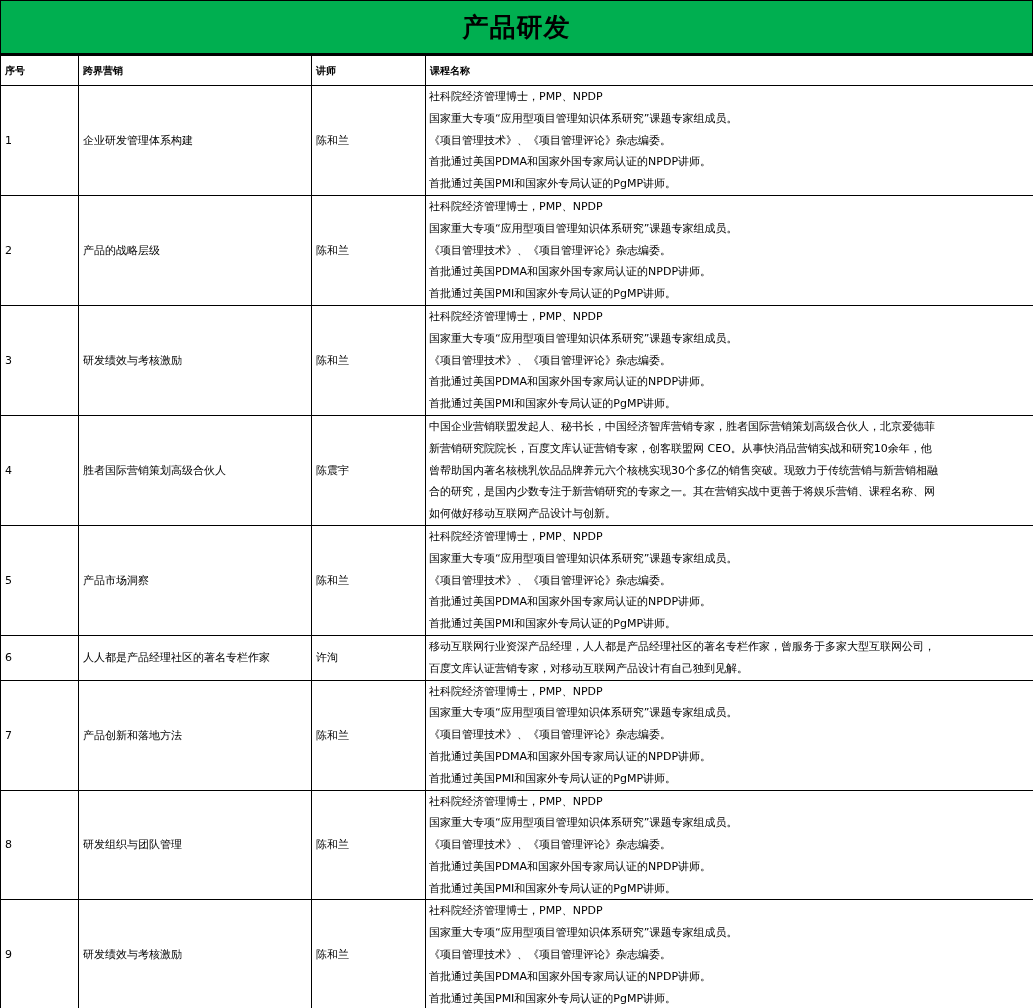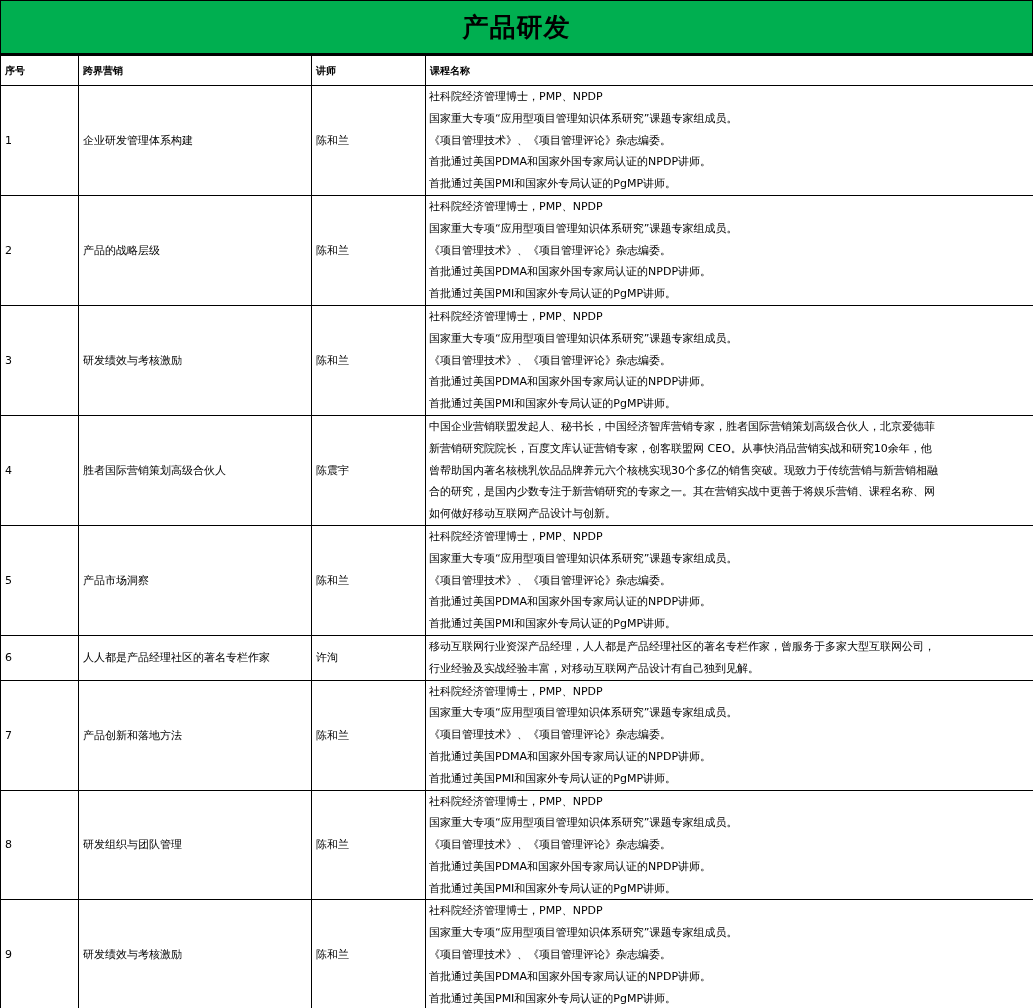--- a/index.html
+++ b/index.html
@@ -102,21 +102,21 @@
             <span class="line">首批通过美国PDMA和国家外国专家局认证的NPDP讲师。</span>
             <span class="line">首批通过美国PMI和国家外专局认证的PgMP讲师。</span>
           </td>
         </tr>
         <tr class="short">
           <td>6</td>
           <td>人人都是产品经理社区的著名专栏作家</td>
           <td>许洵</td>
           <td class="bg">
             <span class="line">移动互联网行业资深产品经理，人人都是产品经理社区的著名专栏作家，曾服务于多家大型互联网公司，</span>
-            <span class="line">行业经验及实战经验丰富，对移动互联网产品设计有自己独到见解。</span>
+            <span class="line">百度文库认证营销专家，对移动互联网产品设计有自己独到见解。</span>
           </td>
         </tr>
         <tr class="tall">
           <td>7</td>
           <td>产品创新和落地方法</td>
           <td>陈和兰</td>
           <td class="bg">
             <span class="line">社科院经济管理博士，PMP、NPDP</span>
             <span class="line">国家重大专项“应用型项目管理知识体系研究”课题专家组成员。</span>
             <span class="line">《项目管理技术》、《项目管理评论》杂志编委。</span>

